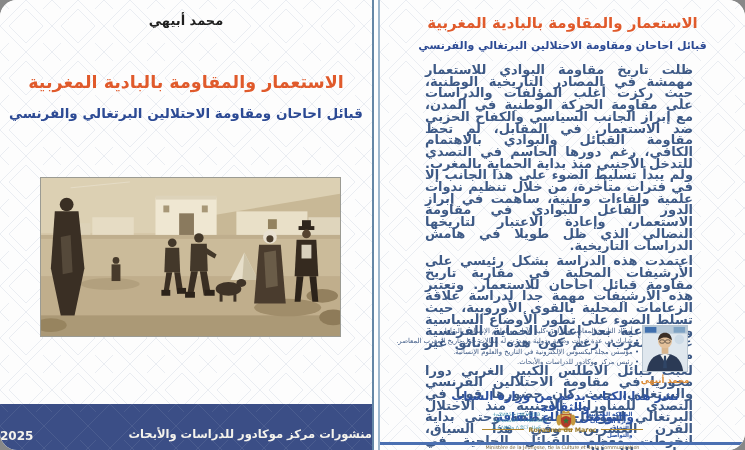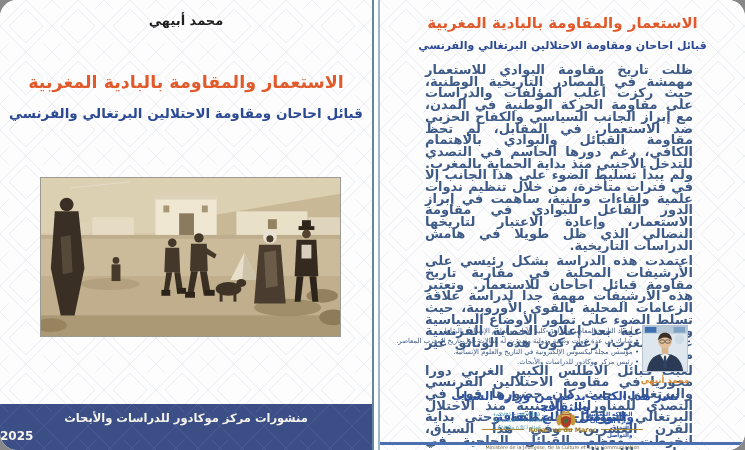--- a/index.html
+++ b/index.html
@@ -18,21 +18,21 @@
     font-size:13px; font-weight:bold; color:#1f1f1f; direction:rtl; }
   .front-title { position:absolute; top:72px; left:0; width:100%; text-align:center;
     font-size:17.5px; font-weight:bold; color:#e05a2b; direction:rtl; }
   .front-subtitle { position:absolute; top:105px; left:0; width:100%; text-align:center;
     font-size:13.5px; font-weight:bold; color:#2c4a94; direction:rtl; }
   .cover-photo { position:absolute; left:40px; top:177px; width:301px; height:160px;
     border:1px solid #9b9b93; background:#d3c4a4; }
   .cover-photo svg { display:block; width:100%; height:100%; }
   .pub-band { position:absolute; left:0; top:404px; width:372px; height:46px;
     background:#3b4e86; overflow:hidden; }
-  .pub-band .line1 { position:absolute; top:7px; left:0; width:100%; text-align:center;
+  .pub-band .line1 { position:absolute; top:23px; left:0; width:100%; 
     font-size:11.5px; font-weight:bold; color:#f5f3ec; direction:rtl; }
   .pub-band .line2 { position:absolute; top:25px; left:0; width:100%; text-align:left;
     font-size:12px; font-weight:bold; color:#f5f3ec; }
 
   
   .spine { position:absolute; left:372px; top:0; width:8px; height:450px;
     background:#fcfdfe; border-left:2px solid #6486a6; border-right:2px solid #9db6cc; }
 
   
   .back-title { position:absolute; top:14px; left:0; width:100%; text-align:center;

